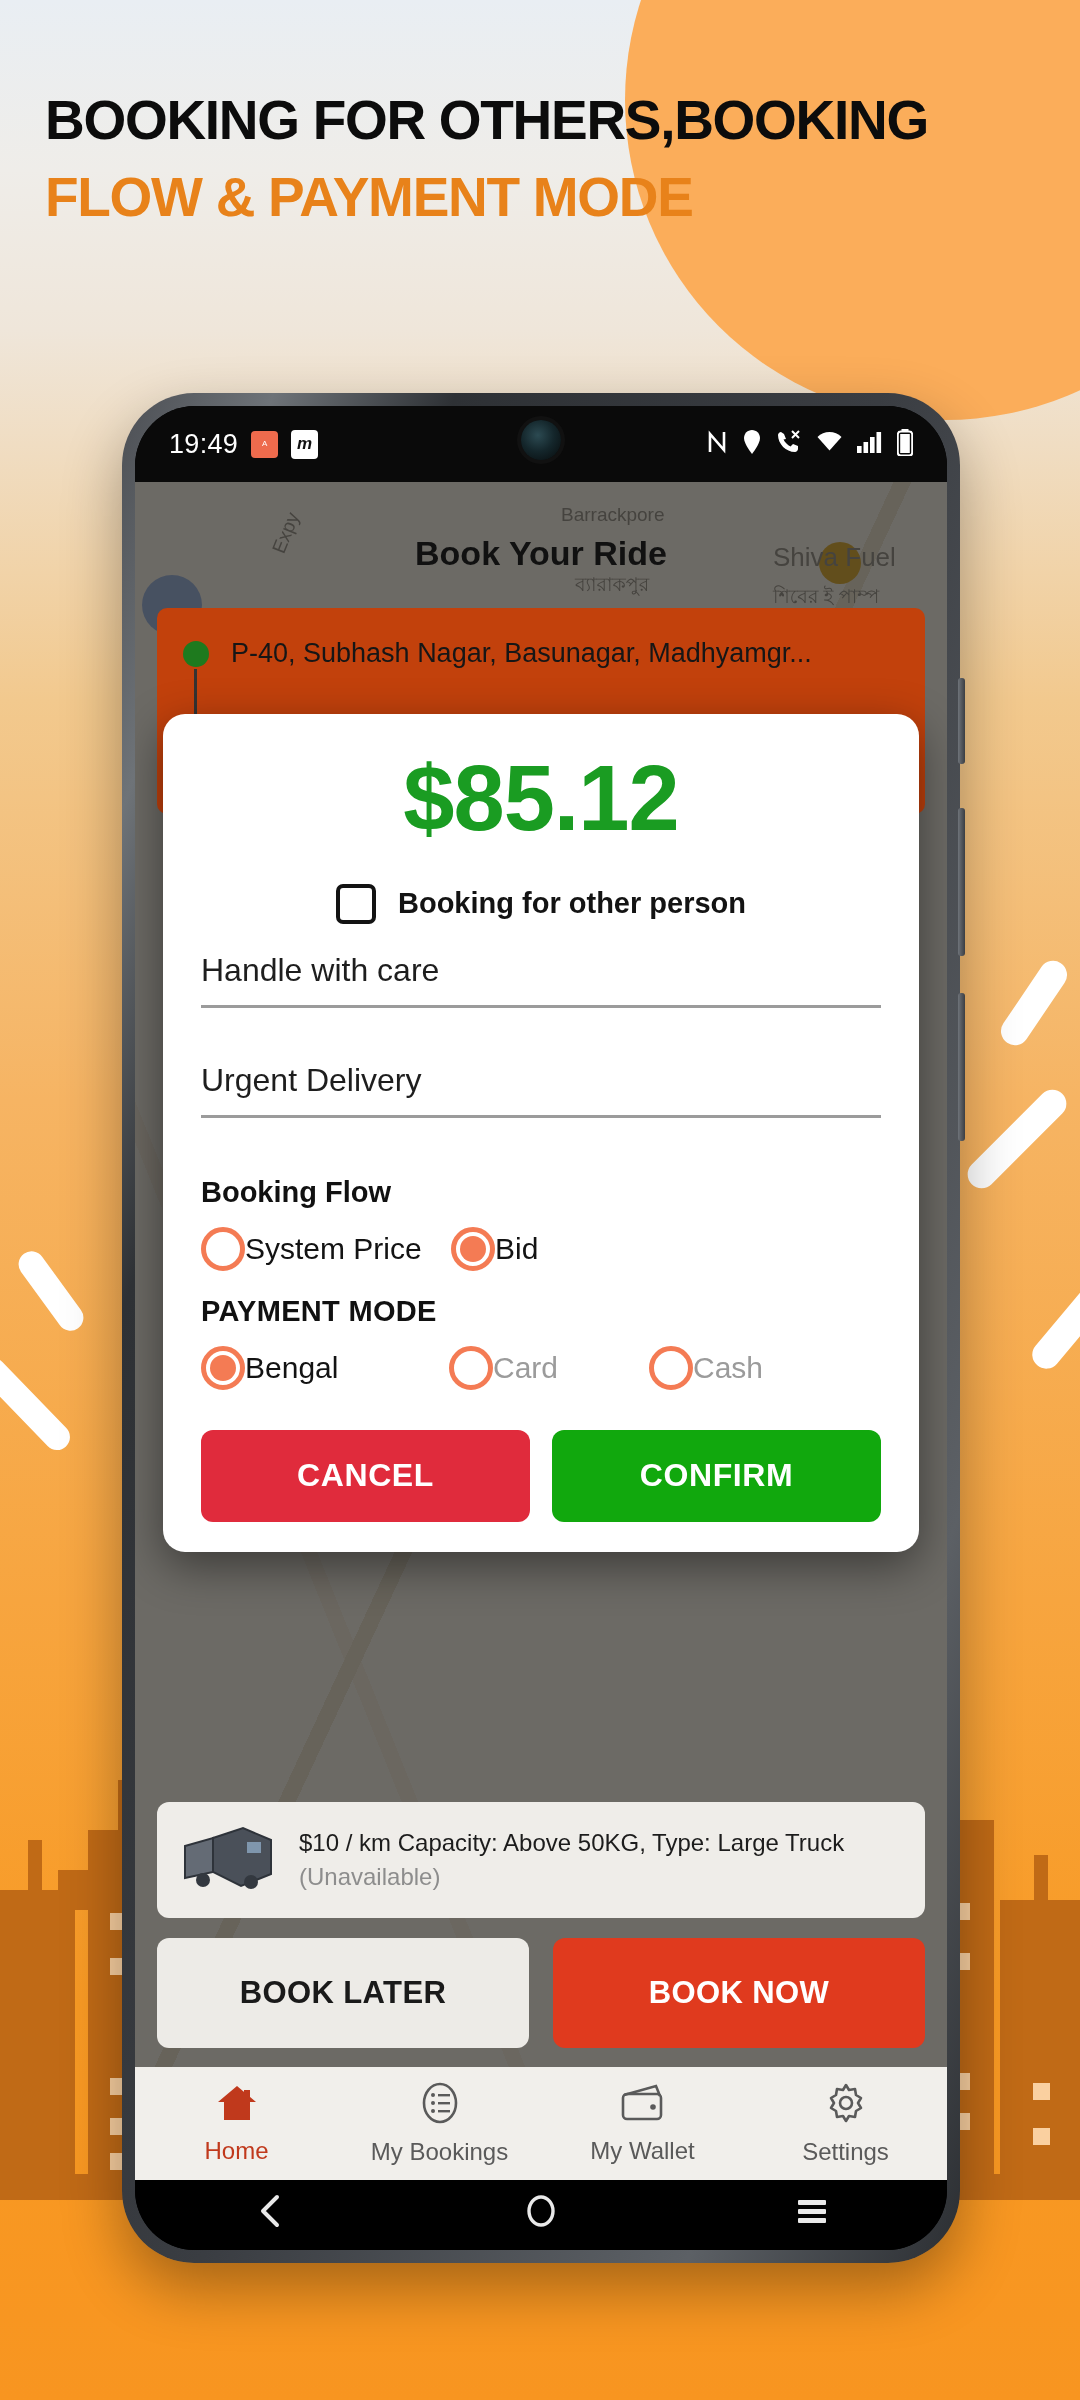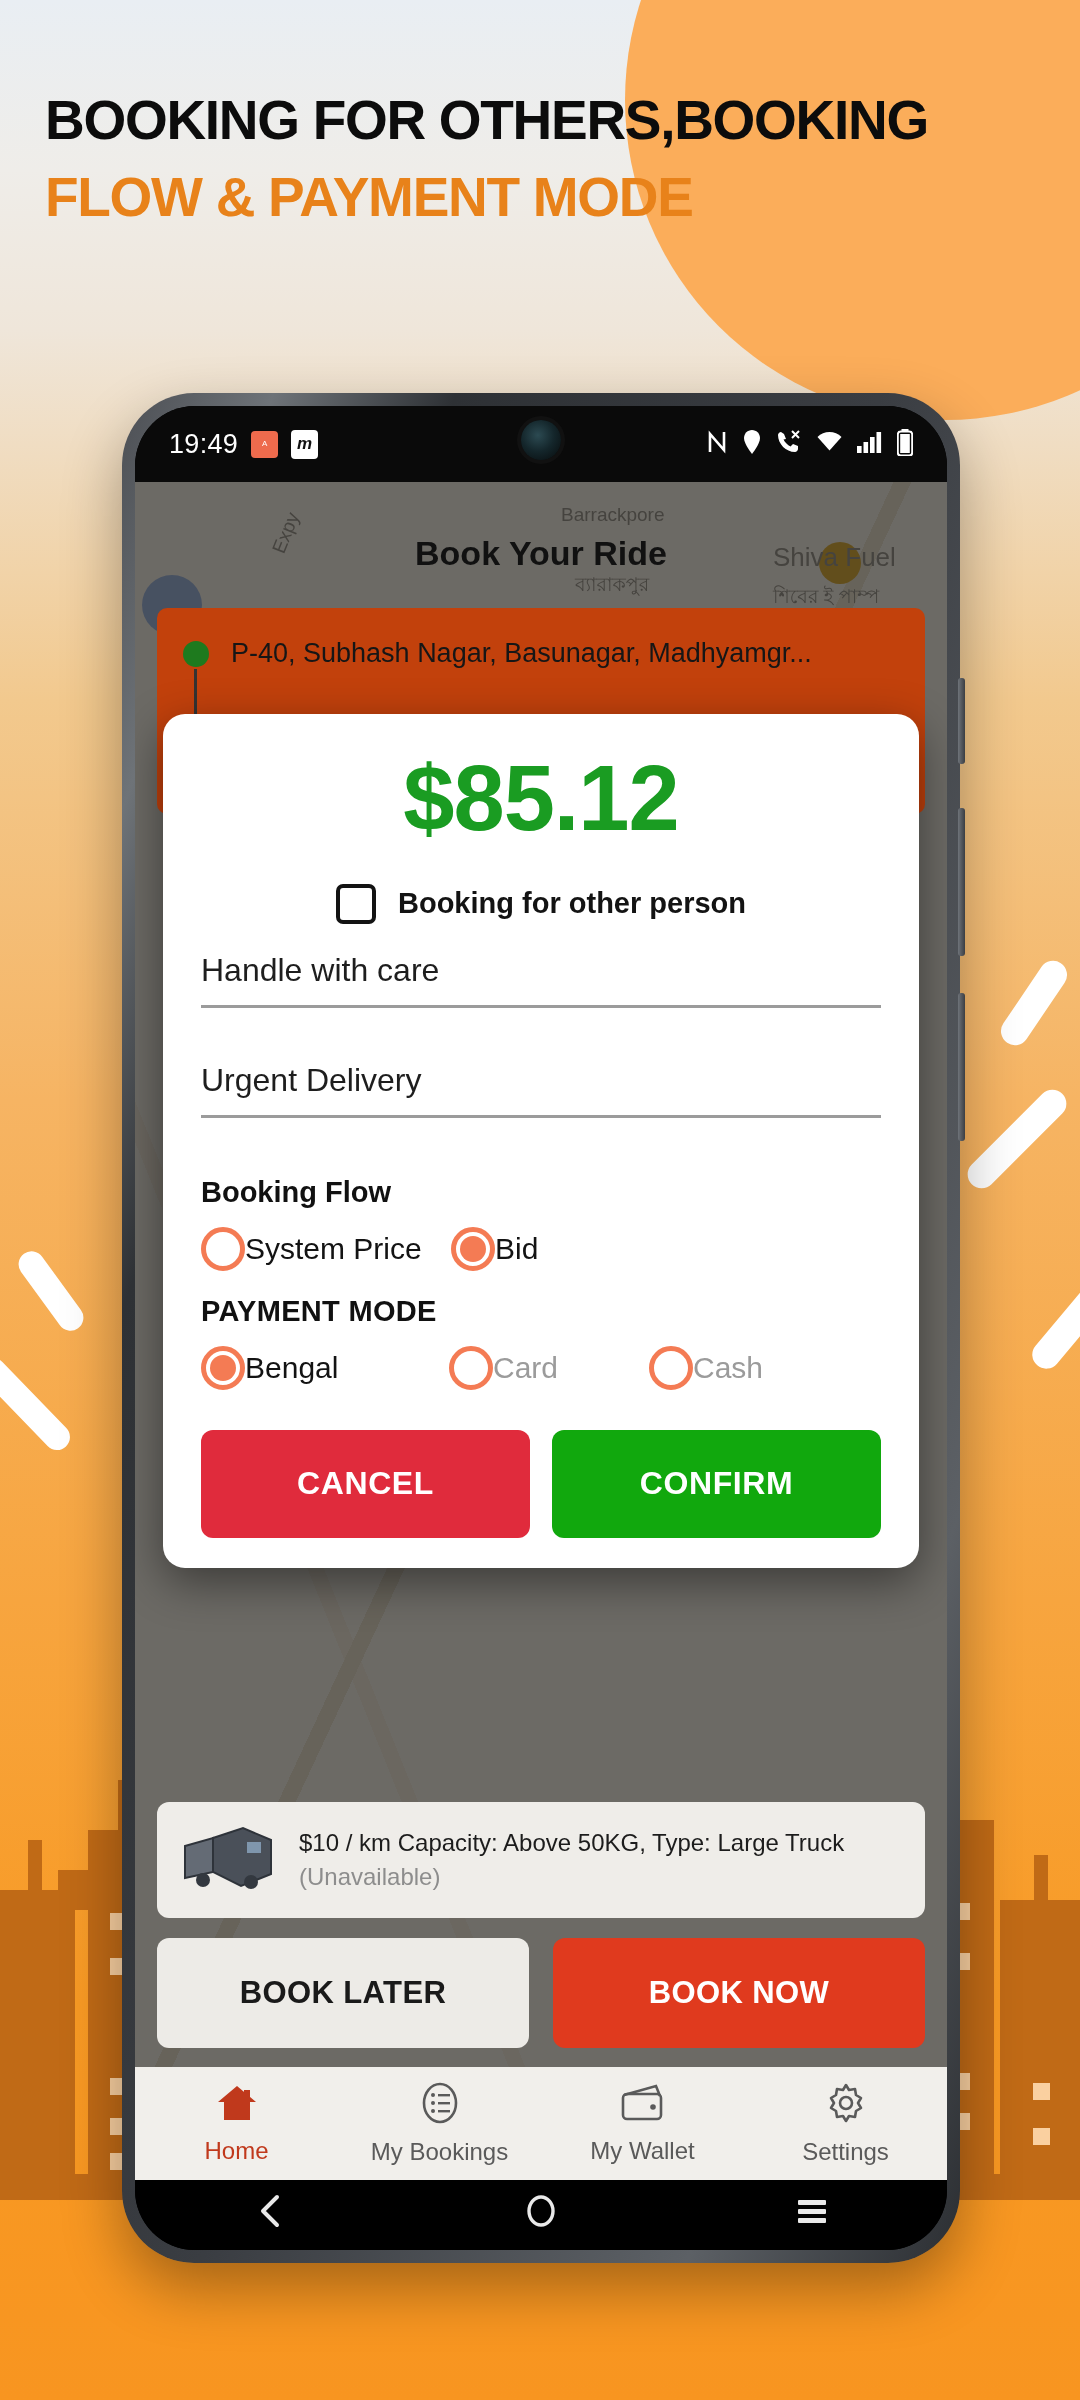--- a/index.html
+++ b/index.html
@@ -192,21 +192,21 @@
     width:44px; height:44px; border-radius:50%;
     border:5px solid #F47B54; background:#fff; flex:none;
     display:flex; align-items:center; justify-content:center;
   }
   .radio .fill{ width:26px; height:26px; border-radius:50%; background:#F47B54; }
   .radio-lbl{ font-size:30px; color:#131313; }
   .radio-lbl.dim{ color:#9b9b9b; }
 
   #act-row{ display:flex; gap:22px; margin-top:40px; }
   .act-btn{
-    flex:1; height:108px; border-radius:12px; border:none; cursor:pointer;
+    flex:1; height:92px; border-radius:12px; border:none; cursor:pointer;
     font-family:"Liberation Sans", sans-serif;
     font-size:32px; font-weight:bold; color:#fff; letter-spacing:.6px;
   }
   #btn-cancel{ background:#E02B3C; }
   #btn-confirm{ background:#11A80D; }
 
   
   #androidnav{
     position:absolute; left:0; right:0; bottom:0; height:78px;
     background:#000; display:flex; align-items:center;

